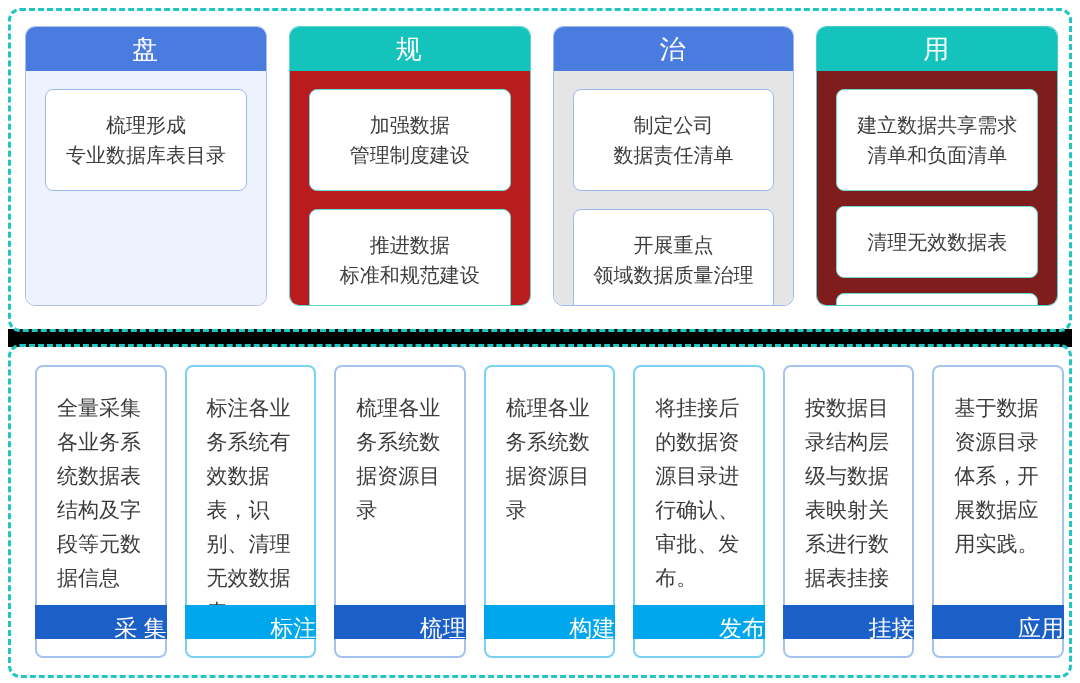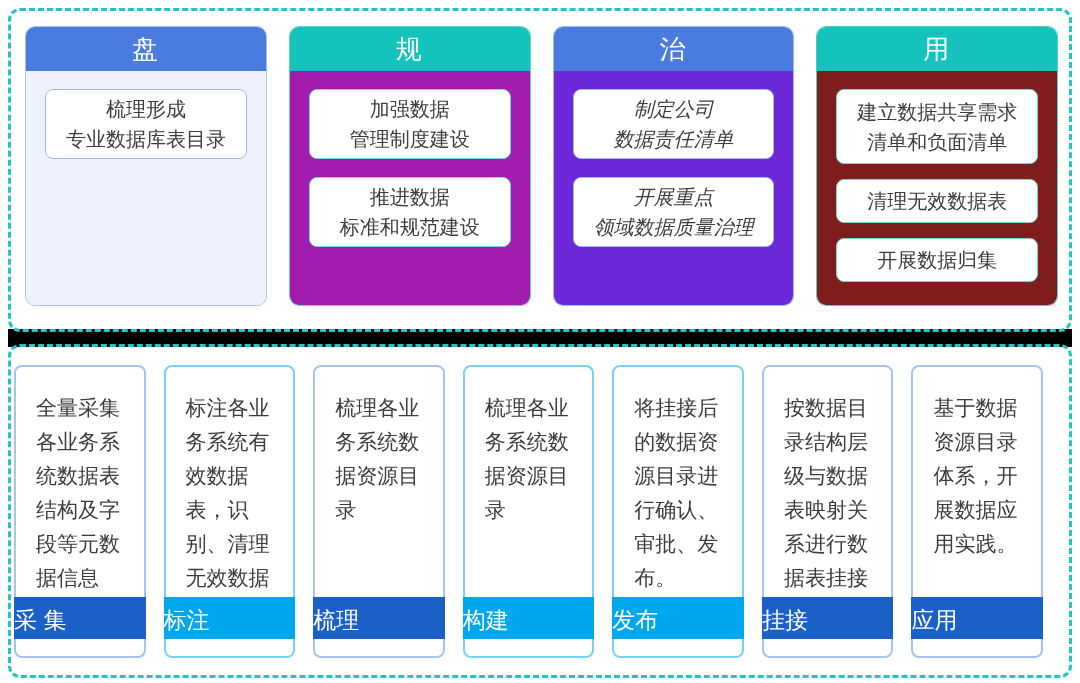--- a/index.html
+++ b/index.html
@@ -84,48 +84,48 @@
     margin-top: 18px;
     display: flex;
     align-items: center;
     justify-content: center;
     text-align: center;
     white-space: pre-line;
     font-size: 20px;
     line-height: 30px;
     color: #3d3d3d;
     box-sizing: border-box;
-    padding: 4px 2px;
+    padding: 20px 2px;
   }
   .tcard-item.sm { min-height: 44px; margin-top: 15px; }
   .tcard-item.md { min-height: 75px; }
 
   
   .theme-blue-tint        { border-color: #aebfe8; }
   .theme-blue-tint .tcard-header { background: #4a7bdf; }
   .theme-blue-tint .tcard-body   { background: #edf2fc; }
 
   .theme-teal-tint        { border-color: #5ad5cf; }
   .theme-teal-tint .tcard-header { background: #15c3bd; }
-  .theme-teal-tint .tcard-body   { background: #a21caf; }
+  .theme-teal-tint .tcard-body   { background: #b91c1c; }
   .theme-teal-tint .tcard-item   { border-color: #6edad4; }
 
   .theme-blue-white        { border-color: #9fb9ec; }
   .theme-blue-white .tcard-header { background: #4a7bdf; }
-  .theme-blue-white .tcard-body   { background: #6d28d9; font-style: italic; }
+  .theme-blue-white .tcard-body   { background: #e5e5e5; }
 
   .theme-teal-white        { border-color: #49cfc9; }
   .theme-teal-white .tcard-header { background: #15c3bd; }
   .theme-teal-white .tcard-body   { background: #7f1d1d; }
   .theme-teal-white .tcard-item   { border-color: #6edad4; }
 
   
   .bottom-row {
     position: absolute;
-    left: 14px;
+    left: 35px;
     top: 365px;
     width: 1029px;
     height: 293px;
     display: flex;
     gap: 18px;
     z-index: 2;
   }
   .bcard {
     flex: 1;
     position: relative;
@@ -139,23 +139,23 @@
     font-size: 21px;
     line-height: 34px;
     color: #3c3c3c;
     text-align: left;
   }
   .bcard-band {
     position: absolute;
     left: -2px;
     right: -2px;
     bottom: 17px;
-    height: 42px;
+    height: 34px;
     line-height: 46px;
-    text-align: left;
+    text-align: right;
     color: #ffffff;
     font-size: 23px;
     font-weight: 500;
   }
   .theme-dark       { border-color: #a6c3f0; }
   .theme-dark .bcard-band { background: #1b60c9; }
   .theme-cyan       { border-color: #79d2f3; }
   .theme-cyan .bcard-band { background: #00a7ec; }
 </style>
 </head>

